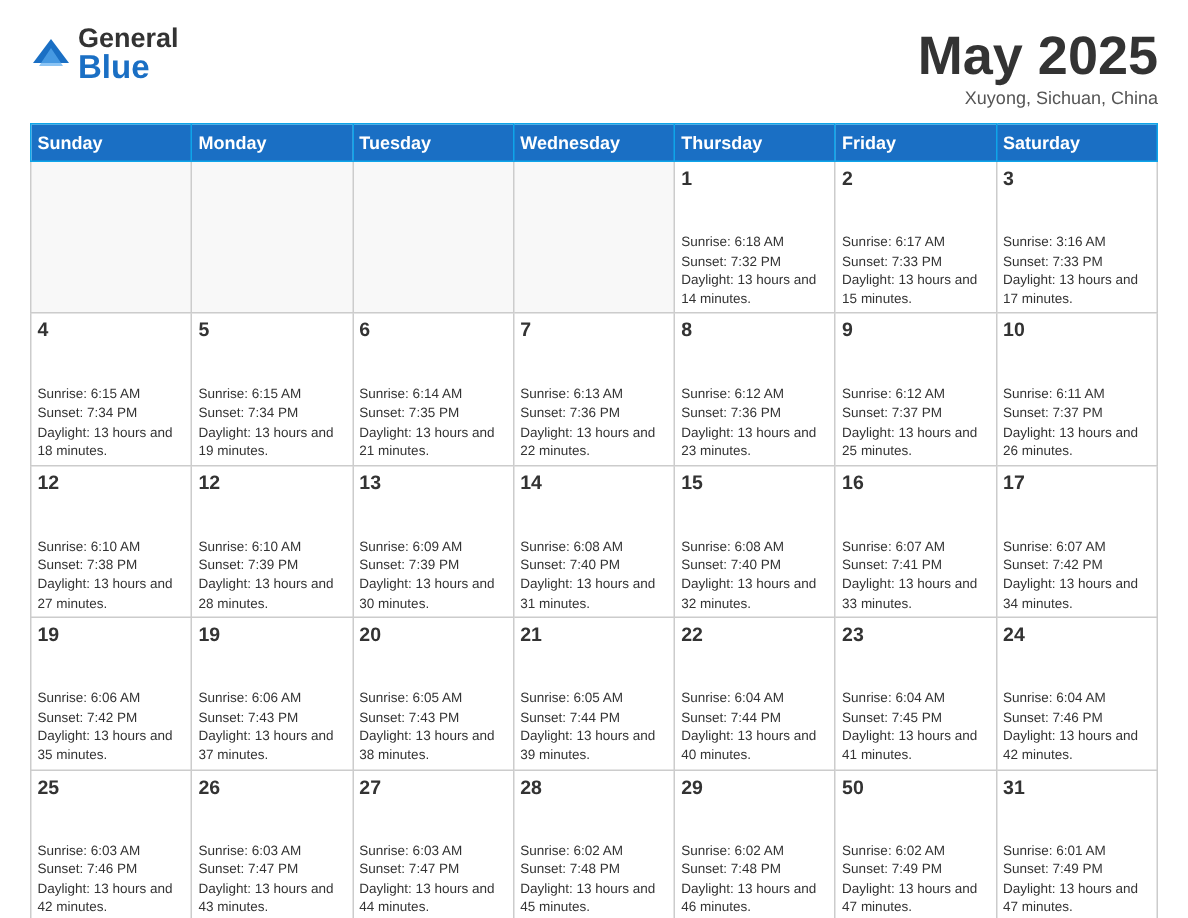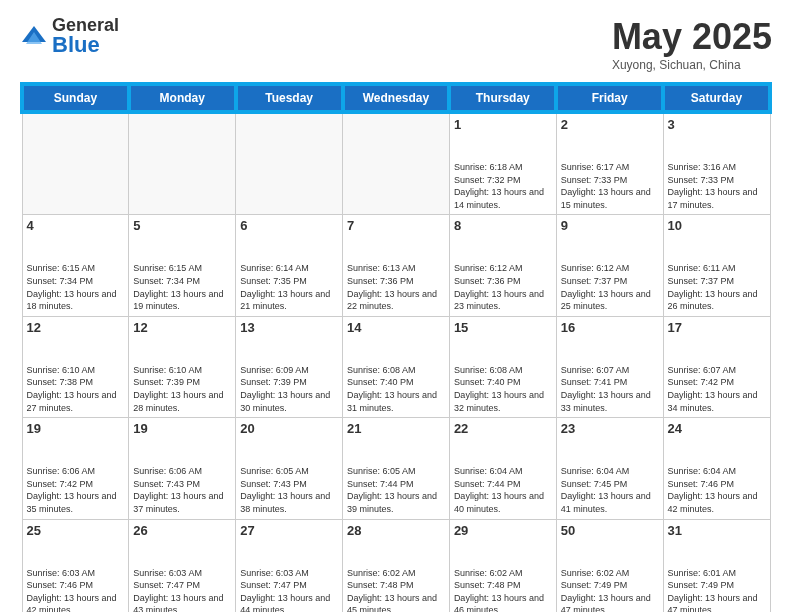--- a/index.html
+++ b/index.html
@@ -41,20 +41,21 @@
     .logo-blue {
       font-size: 22px;
       font-weight: bold;
       color: #1a6fc4;
     }
     .logo-icon {
       width: 28px;
       height: 28px;
     }
     .title-area {
+      text-align: right;
     }
     .main-title {
       font-size: 36px;
       font-weight: bold;
       color: #333;
     }
     .subtitle {
       font-size: 12px;
       color: #555;
     }
@@ -64,22 +65,22 @@
       border-collapse: collapse;
       width: 100%;
       table-layout: fixed;
     }
     .calendar th {
       background-color: #1a6fc4;
       color: #fff;
       font-size: 12px;
       font-weight: bold;
       padding: 5px 4px;
-      text-align: center;
-      border: 4px solid #0ea5e9;
+      text-align: left;
+      border: 1px solid #0ea5e9;
     }
     .calendar td {
       border: 1px solid #ccc;
       vertical-align: top;
       padding: 3px 4px;
       font-size: 9.5px;
       color: #333;
       background: #fff;
       height: 80px;
     }

